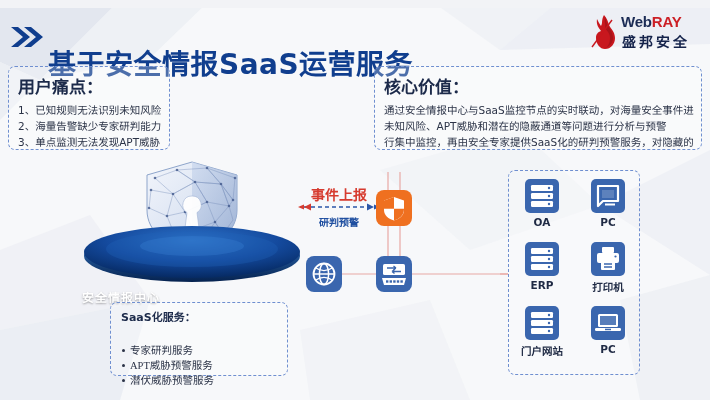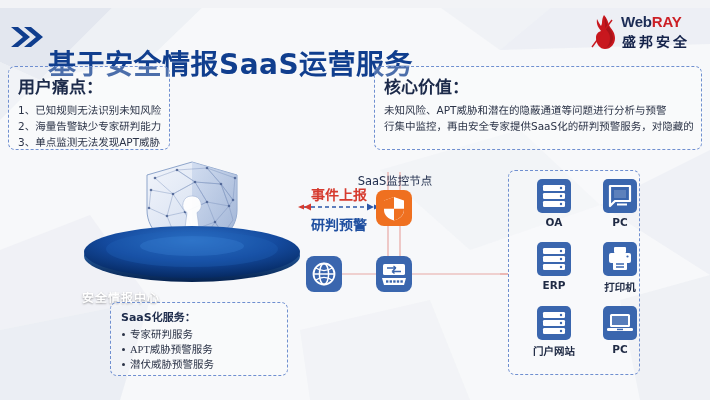--- a/index.html
+++ b/index.html
@@ -70,21 +70,21 @@
 
   
   .flow{position:absolute;left:300px;top:184px;width:78px;height:46px;}
   .flow .lbl-up{
     position:absolute;left:0;top:0;width:78px;text-align:center;
     font-size:14px;font-weight:bold;color:#d63b2f;white-space:nowrap;
     font-family:"DejaVu Sans","Liberation Sans",sans-serif;
   }
   .flow .lbl-dn{
     position:absolute;left:0;top:30px;width:78px;text-align:center;
-    font-size:14px;font-weight:bold;color:#1f4fa0;white-space:nowrap;
+    font-size:10px;font-weight:bold;color:#1f4fa0;white-space:nowrap;
     font-family:"DejaVu Sans","Liberation Sans",sans-serif;
   }
   .flow .arrow{position:absolute;left:-4px;top:17px;width:86px;height:12px;}
 
   
   .node{position:absolute;border-radius:8px;}
   .node svg{display:block;}
   #node-globe{left:306px;top:256px;width:36px;height:36px;background:#3a66ae;}
   #node-switch{left:376px;top:256px;width:36px;height:36px;background:#3a66ae;}
   #node-saas{left:376px;top:190px;width:36px;height:36px;background:#ef7020;}
@@ -96,36 +96,36 @@
 
   
   .links{position:absolute;left:0;top:0;width:710px;height:400px;pointer-events:none;}
 
   
   #devices{
     position:absolute;left:508px;top:170px;width:132px;height:205px;
     border:1px dashed #6f8fd0;border-radius:7px;box-sizing:border-box;
     background:rgba(255,255,255,.18);
   }
-  .dev-grid{position:absolute;left:12px;top:8px;width:132px;height:190px;
+  .dev-grid{position:absolute;left:0;top:8px;width:132px;height:190px;
     display:grid;grid-template-columns:1fr 1fr;grid-template-rows:1fr 1fr 1fr;}
   .dev{display:flex;flex-direction:column;align-items:center;justify-content:flex-start;}
   .dev .ic{width:34px;height:34px;border-radius:5px;background:#3a66ae;display:block;}
   .dev .nm{
     margin-top:3px;font-size:10.5px;color:#1f2a44;font-weight:bold;white-space:nowrap;
     font-family:"DejaVu Sans","Liberation Sans",sans-serif;
   }
 
   
   #box-saas{
     position:absolute;left:110px;top:302px;width:178px;height:74px;
     border:1px dashed #6f8fd0;border-radius:7px;box-sizing:border-box;
     background:rgba(255,255,255,.3);padding:5px 10px;
   }
-  #box-saas .bt{font-size:11px;font-weight:bold;color:#1c2a4a;margin-bottom:3px;
+  #box-saas .bt{font-size:11px;font-weight:bold;color:#1c2a4a;margin-bottom:19px;
     font-family:"DejaVu Sans","Liberation Sans",sans-serif;}
   #box-saas .ln{font-size:10.5px;color:#2b3347;line-height:15px;white-space:nowrap;padding-left:9px;position:relative;
     font-family:Liberation Serif, serif;}
   #box-saas .ln:before{content:"";position:absolute;left:1px;top:6px;width:3px;height:3px;border-radius:50%;background:#2b3347;}
 </style>
 </head>
 <body>
 
 <div id="slide">
 
@@ -174,20 +174,21 @@
   <div class="infobox" id="box-pain">
     <div class="bt">用户痛点：</div>
     <div class="ln">1、已知规则无法识别未知风险</div>
     <div class="ln">2、海量告警缺少专家研判能力</div>
     <div class="ln">3、单点监测无法发现APT威胁</div>
   </div>
 
 
   <div class="infobox" id="box-val">
     <div class="bt">核心价值：</div>
+    <div class="ln">通过安全情报中心与SaaS监控节点的实时联动，对海量安全事件进</div>
     <div class="ln">未知风险、APT威胁和潜在的隐蔽通道等问题进行分析与预警</div>
     <div class="ln">行集中监控，再由安全专家提供SaaS化的研判预警服务，对隐藏的</div>
   </div>
 
   <svg class="links" viewBox="0 0 710 400">
     <g stroke="#e8a8a4" stroke-width="1.2" fill="none">
       <line x1="342" y1="274" x2="376" y2="274"></line>
       <line x1="412" y1="274" x2="508" y2="274"></line>
       <line x1="388" y1="226" x2="388" y2="256"></line>
       <line x1="400" y1="226" x2="400" y2="256"></line>
@@ -280,21 +281,20 @@
     <svg class="arrow" viewBox="0 0 86 12">
       <line x1="8" y1="6" x2="78" y2="6" stroke="#2b56a8" stroke-width="1.6" stroke-dasharray="4 3"></line>
       <path d="M8 6 L15 2.5 L15 9.5 Z" fill="#d63b2f"></path>
       <path d="M78 6 L71 2.5 L71 9.5 Z" fill="#2b56a8"></path>
       <path d="M2 6 L8 3.5 L8 8.5 Z" fill="#d63b2f"></path>
       <path d="M84 6 L78 3.5 L78 8.5 Z" fill="#2b56a8"></path>
     </svg>
     <div class="lbl-dn">研判预警</div>
   </div>
 
-  <div class="saas-label">SaaS监控节点</div>
 
   <div class="node" id="node-saas">
     <svg viewBox="0 0 36 36" width="36" height="36">
       <path d="M18 7 L28 10.5 L28 20 C28 25.5 23.5 28.8 18 30.5 C12.5 28.8 8 25.5 8 20 L8 10.5 Z" fill="#ffffff"></path>
       <path d="M18 7 L18 18.7 L8 18.7 L8 10.5 Z" fill="#ef7020"></path>
       <path d="M18 18.7 L28 18.7 C28 25.5 23.5 28.8 18 30.5 Z" fill="#ef7020"></path>
     </svg>
   </div>
 
   <div class="node" id="node-globe">

